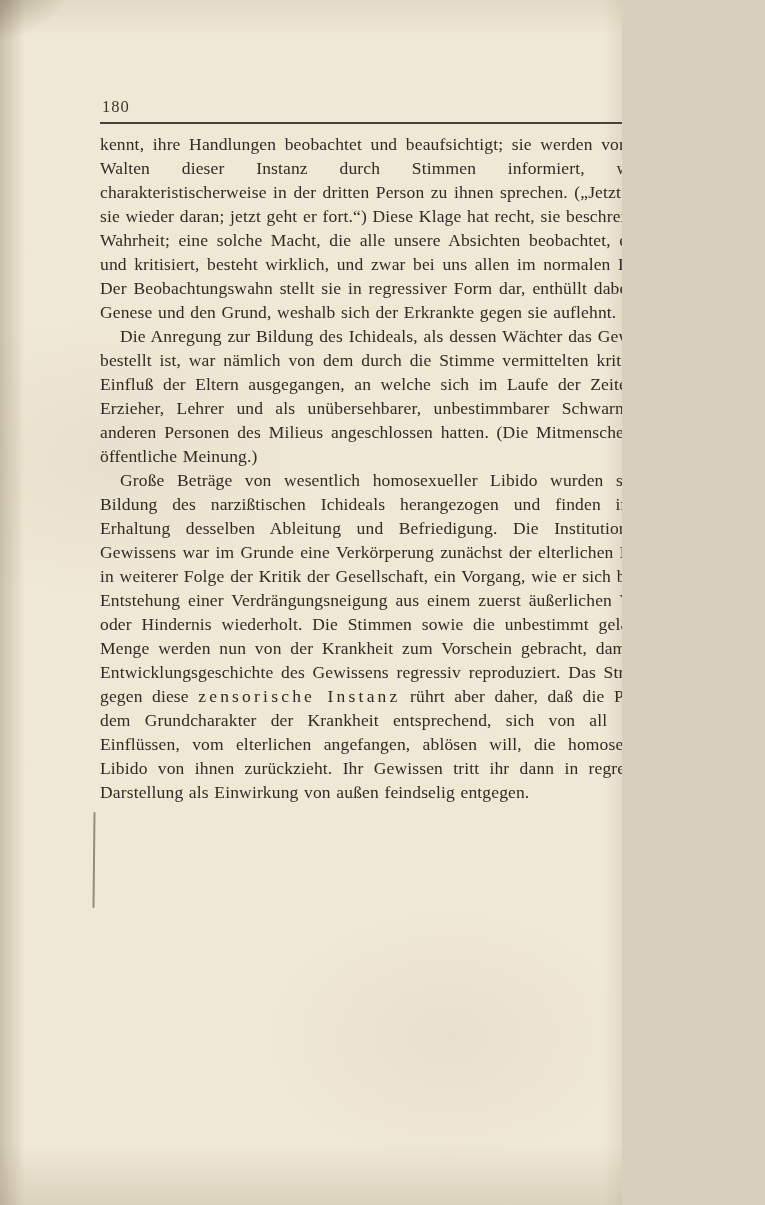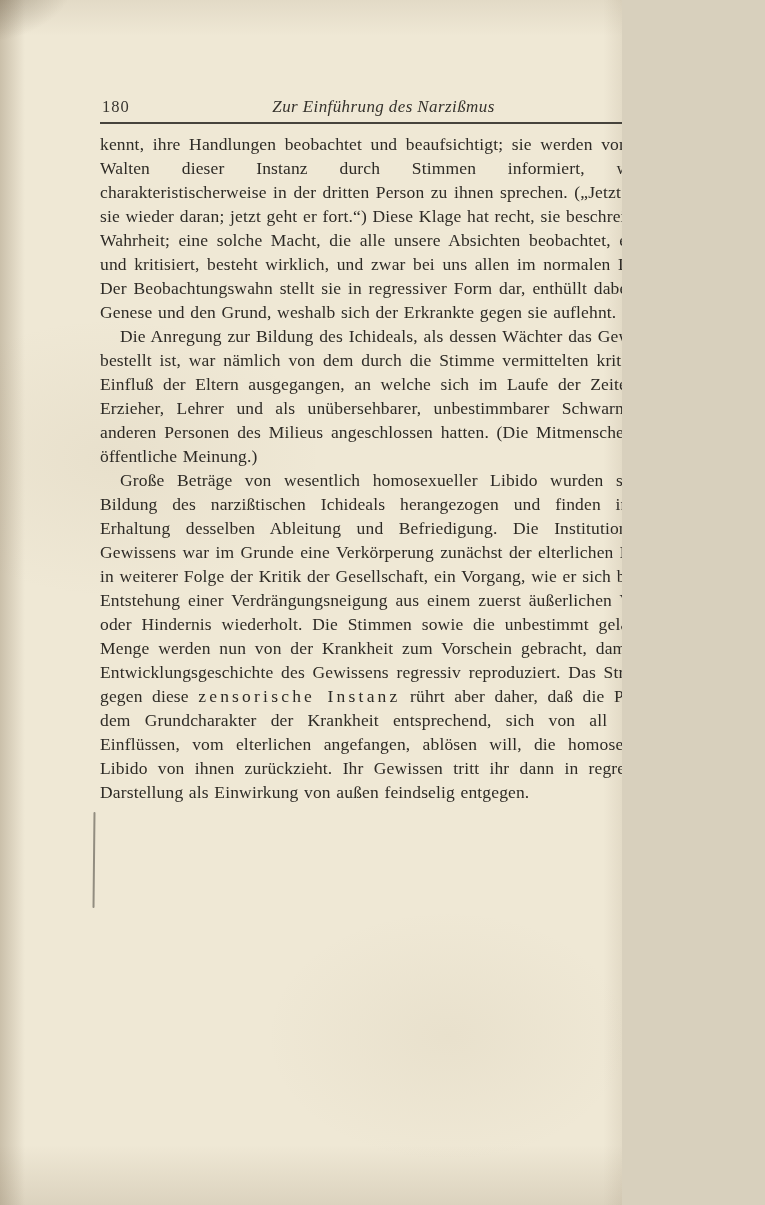--- a/index.html
+++ b/index.html
@@ -96,21 +96,20 @@
     border-radius: 1px;
   }
 </style>
 </head>
 <body>
 
 <div class="page">
 
   <header class="running-head">
     <span class="page-number">180</span>
-    <span class="running-title">Zur Einführung des Narzißmus</span>
   </header>
 
   <div class="head-rule"></div>
 
   <main class="body-text">
     <p class="para no-indent">kennt, ihre Handlungen beobachtet und beaufsichtigt; sie werden von dem Walten dieser Instanz durch Stimmen informiert, welche charakteristischerweise in der dritten Person zu ihnen sprechen. („Jetzt denkt sie wieder daran; jetzt geht er fort.“) Diese Klage hat recht, sie beschreibt die Wahrheit; eine solche Macht, die alle unsere Absichten beobachtet, erfährt und kritisiert, besteht wirklich, und zwar bei uns allen im normalen Leben. Der Beobachtungswahn stellt sie in regressiver Form dar, enthüllt dabei ihre Genese und den Grund, weshalb sich der Erkrankte gegen sie auflehnt.</p>
     <p class="para">Die Anregung zur Bildung des Ichideals, als dessen Wächter das Gewissen bestellt ist, war nämlich von dem durch die Stimme vermittelten kritischen Einfluß der Eltern ausgegangen, an welche sich im Laufe der Zeiten die Erzieher, Lehrer und als unübersehbarer, unbestimmbarer Schwarm alle anderen Personen des Milieus angeschlossen hatten. (Die Mitmenschen, die öffentliche Meinung.)</p>
     <p class="para"><span>Große Beträge von wesentlich homosexueller Libido wurden so zur Bildung des narzißtischen Ichideals herangezogen und finden in der Erhaltung desselben Ableitung und Befriedigung. Die Institution des Gewissens war im Grunde eine Verkörperung zunächst der elterlichen Kritik, in weiterer Folge der Kritik der Gesellschaft, ein Vorgang, wie er sich bei der Entstehung einer Verdrängungsneigung aus einem zuerst äußerlichen Verbot oder Hindernis wiederholt. Die Stimmen sowie die unbestimmt gelassene Menge werden nun von der Krankheit zum Vorschein gebracht, damit die Entwicklungsgeschichte des Gewissens regressiv reproduziert. Das Sträuben gegen diese </span><span class="spaced">zensorische Instanz</span><span> rührt aber daher, daß die Person, dem Grundcharakter der Krankheit entsprechend, sich von all diesen Einflüssen, vom elterlichen angefangen, ablösen will, die homosexuelle Libido von ihnen zurückzieht. Ihr Gewissen tritt ihr dann in regressiver Darstellung als Einwirkung von außen feindselig entgegen.</span></p>
   </main>
 

